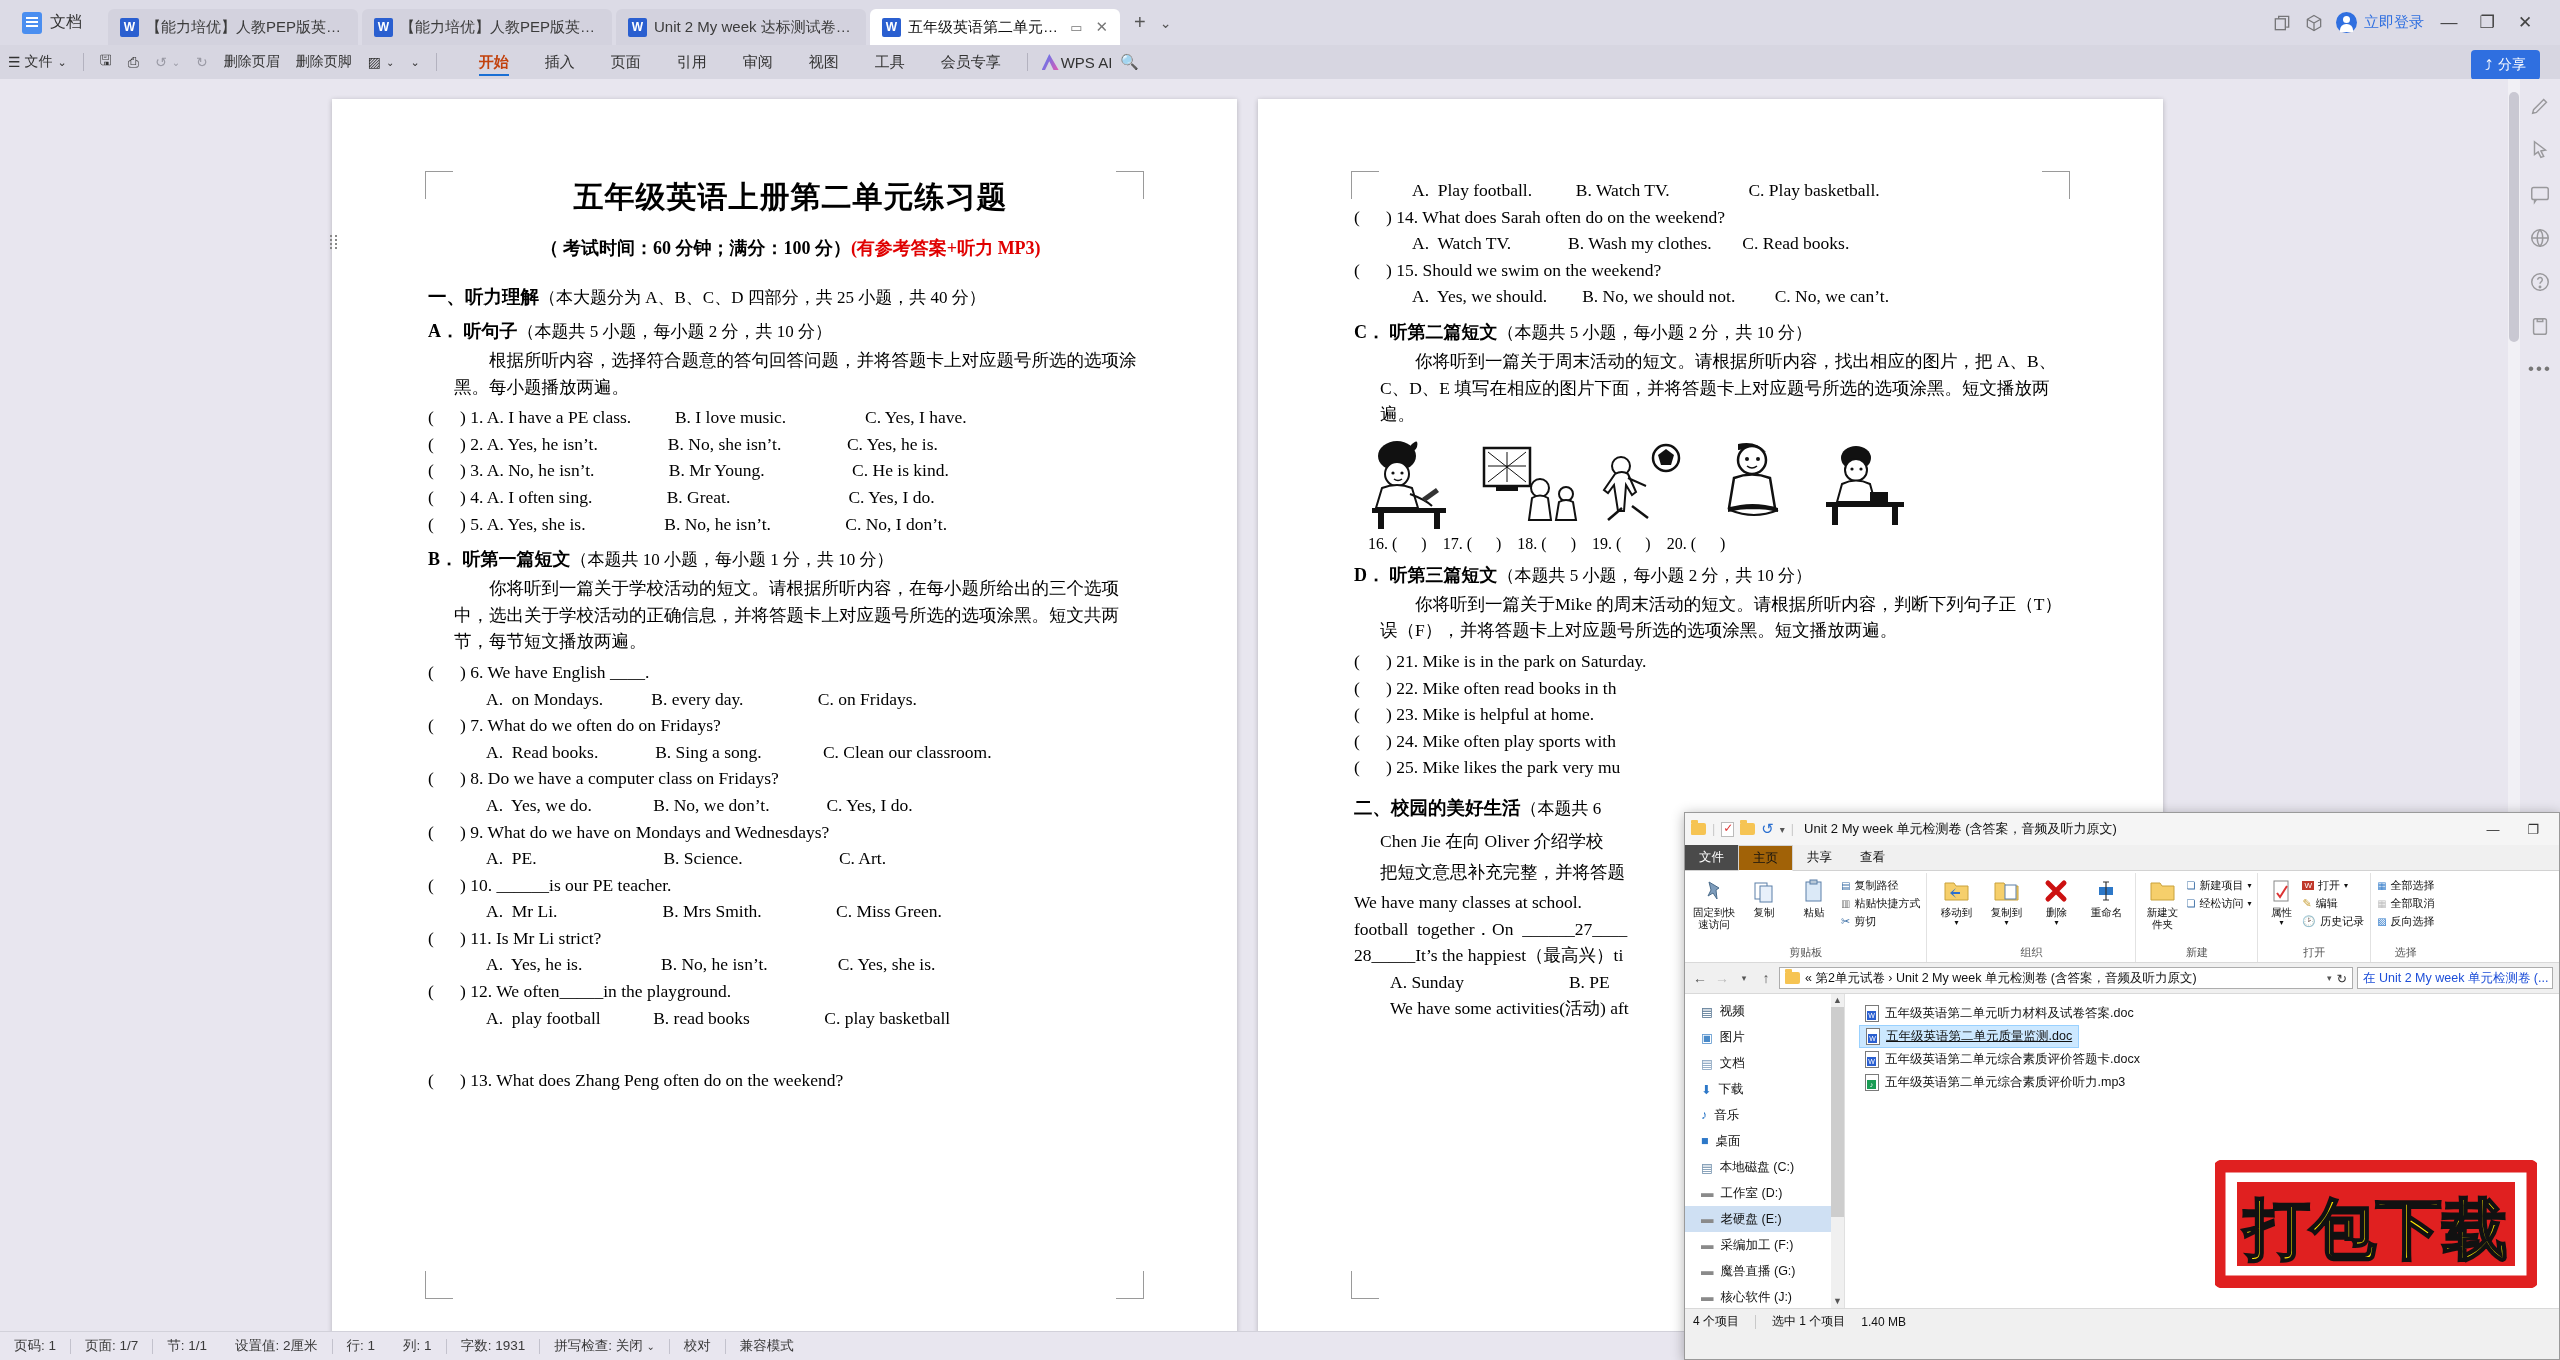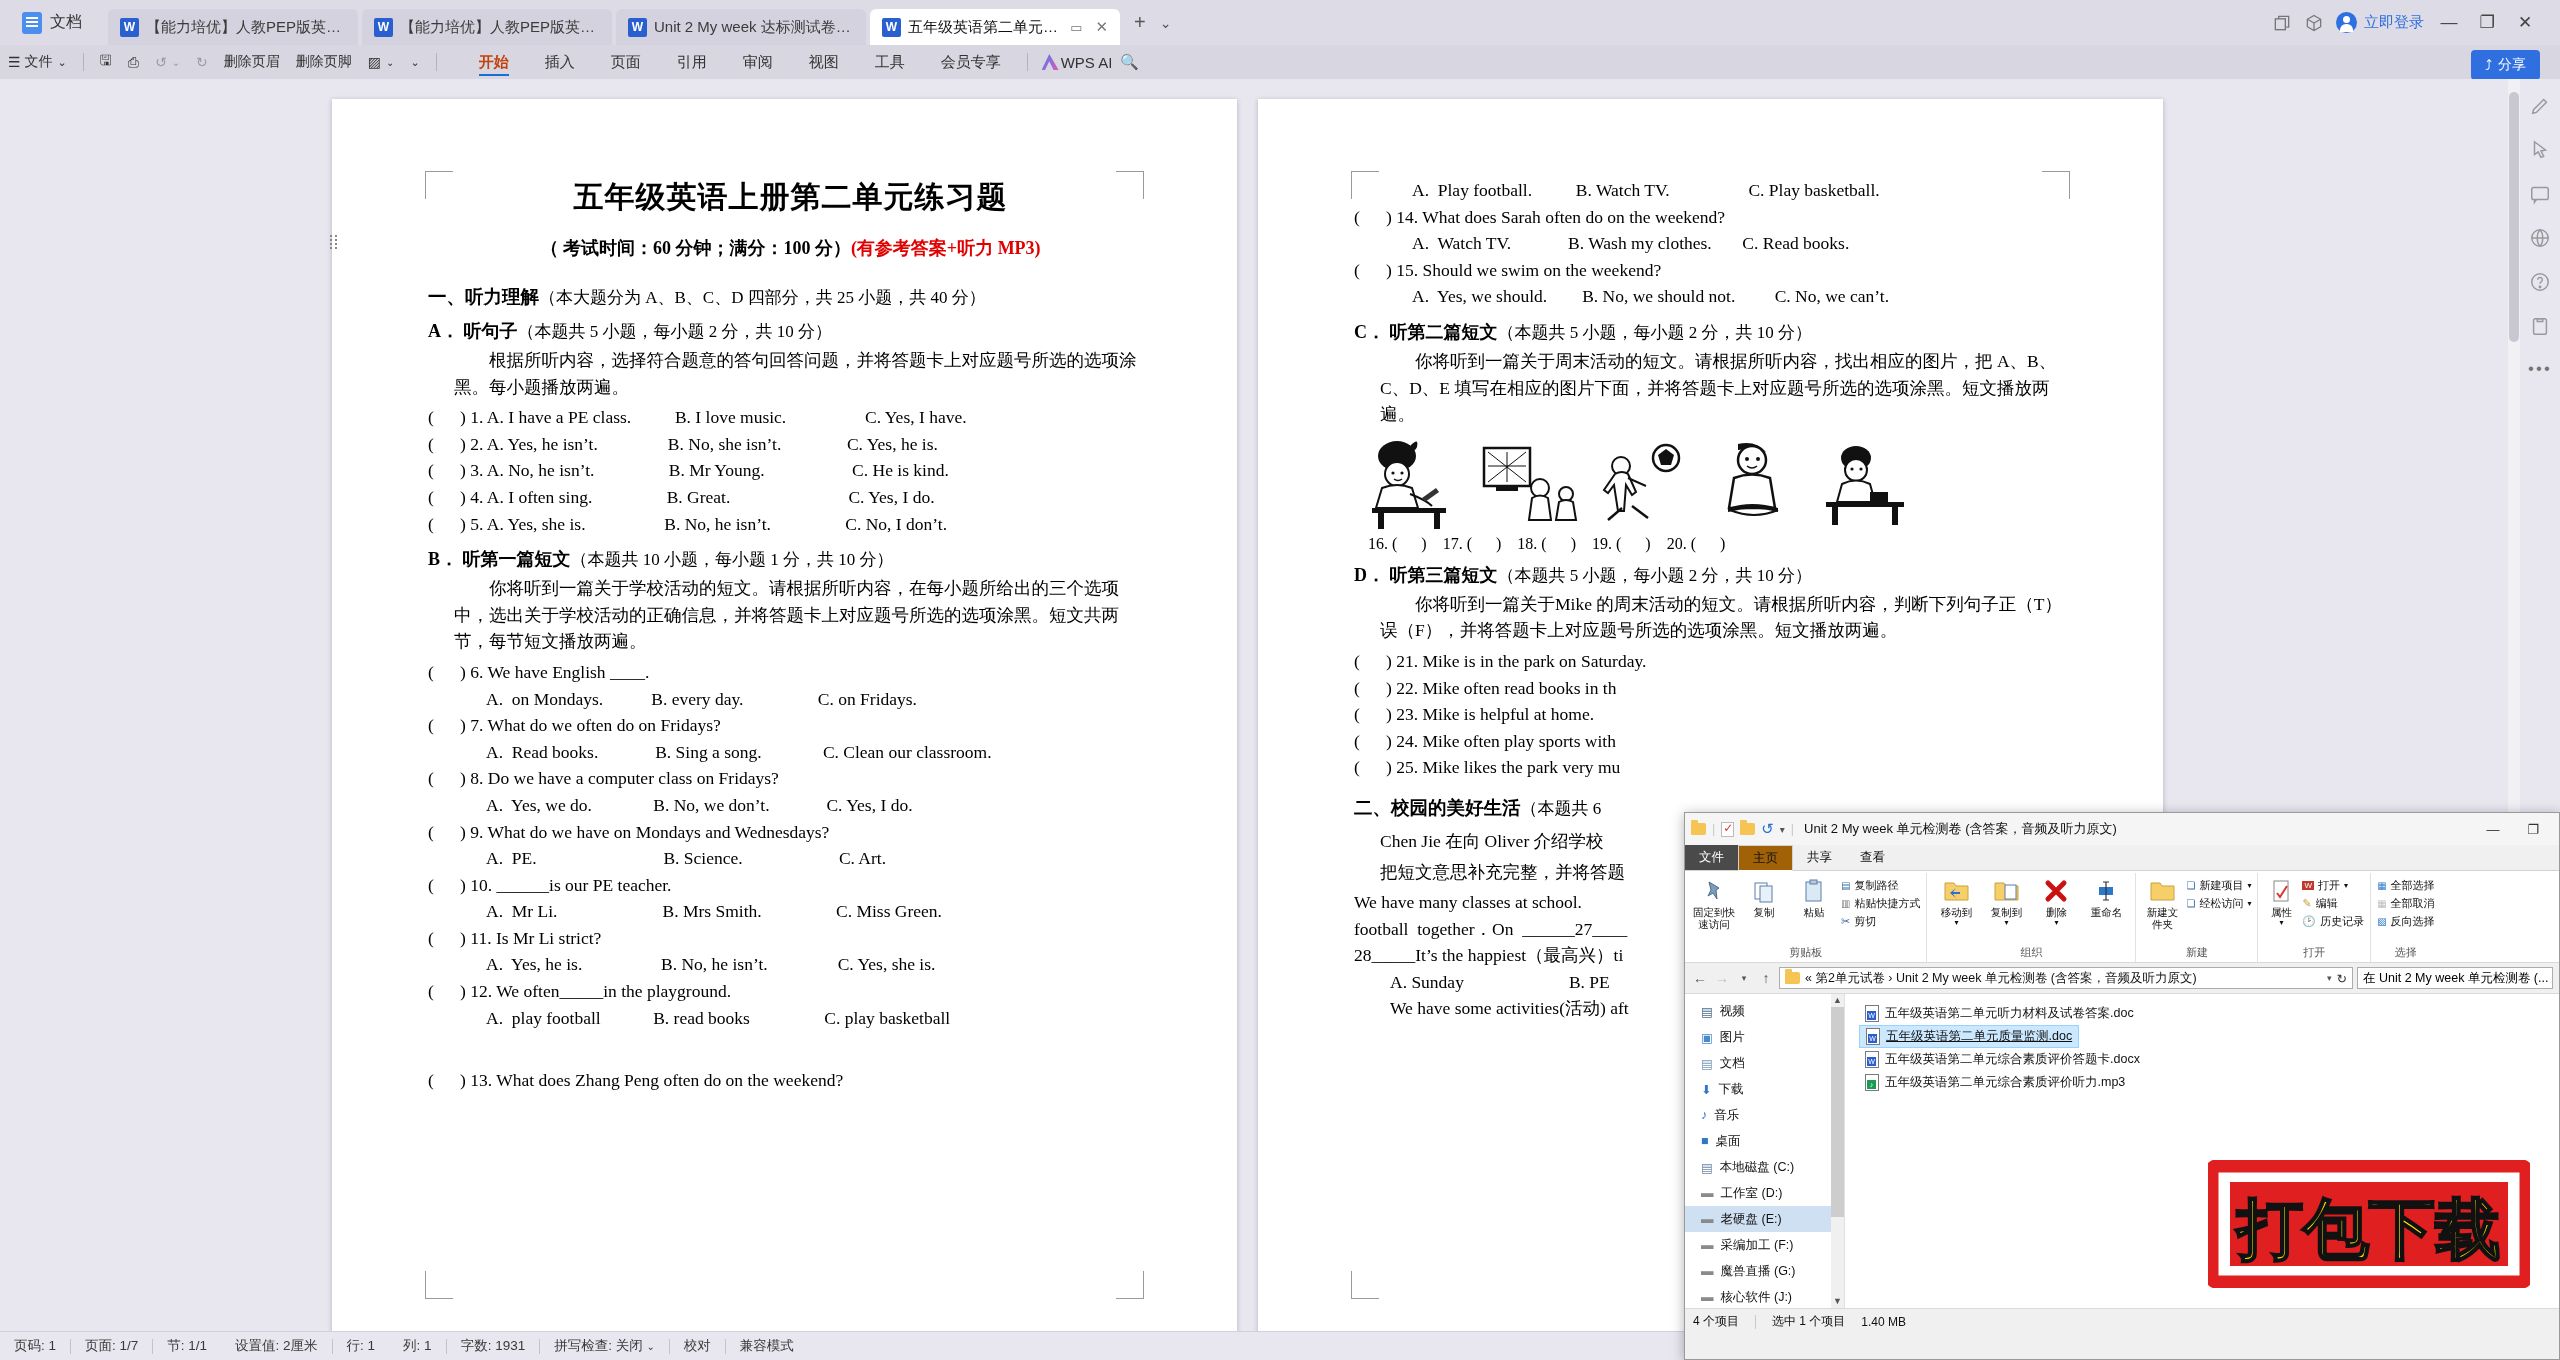--- a/index.html
+++ b/index.html
@@ -147,36 +147,36 @@
   .exgrp .gname{text-align:center;font-size:11px;color:#555;padding-bottom:2px;}
   .bigbtn{display:flex;flex-direction:column;align-items:center;width:46px;font-size:10.5px;color:#111;line-height:1.15;text-align:center;}
   .bigbtn .gi{height:30px;display:flex;align-items:center;justify-content:center;}
   .smcol{display:flex;flex-direction:column;justify-content:center;gap:3px;padding-top:2px;}
   .smbtn{display:flex;align-items:center;gap:4px;font-size:11px;color:#111;white-space:nowrap;}
   #ex-addr{height:30px;display:flex;align-items:center;gap:4px;padding:0 6px;background:#f0f0f0;}
   .navbtn{width:18px;text-align:center;color:#555;font-size:14px;}
   #crumb{flex:1;height:22px;background:#fff;border:1px solid #adadad;display:flex;align-items:center;
     gap:5px;padding:0 5px;font-size:12.5px;overflow:hidden;white-space:nowrap;}
   #srch{width:196px;height:22px;background:#fff;border:1px solid #adadad;display:flex;align-items:center;
-    padding:0 5px;font-size:12.5px;color:#000000;overflow:hidden;white-space:nowrap;}
+    padding:0 5px;font-size:12.5px;color:#1d4ed8;overflow:hidden;white-space:nowrap;}
   #ex-body{display:flex;height:315px;background:#fff;border-top:1px solid #d9d9d9;}
   #ex-nav{width:160px;border-right:1px solid #e0e0e0;overflow:hidden;position:relative;padding-top:4px;}
   .navitem{display:flex;align-items:center;gap:7px;height:26px;padding-left:16px;font-size:12.5px;color:#111;white-space:nowrap;}
   .navitem.sel{background:#cfe0f3;}
   .navsb{position:absolute;right:0;top:0;width:13px;height:100%;background:#f0f0f0;}
   .navsb .up,.navsb .dn{height:13px;text-align:center;font-size:9px;color:#555;line-height:13px;}
   .navsb .thumb{position:absolute;top:13px;width:13px;height:210px;background:#cdcdcd;}
   #ex-list{flex:1;position:relative;padding:8px 0 0 14px;}
   .fileitem{display:flex;align-items:center;gap:6px;height:23px;padding:0 6px;font-size:12.5px;color:#111;width:fit-content;}
   .fileitem.sel{background:#cce8ff;border:1px solid #99d1ff;}
   .fico{width:14px;height:17px;background:#fff;border:1px solid #7a7a7a;position:relative;flex:0 0 auto;}
   .fico em{position:absolute;left:1px;bottom:1px;width:9px;height:9px;background:#2a5fd0;color:#fff;
     font-style:normal;font-size:7px;line-height:9px;text-align:center;}
   .fico.mp3 em{background:#1a9c55;}
-  #stamp{position:absolute;right:29px;bottom:20px;width:322px;height:128px;}
+  #stamp{position:absolute;right:22px;bottom:20px;width:322px;height:128px;}
   #ex-foot{height:26px;background:#f0f0f0;border-top:1px solid #d9d9d9;display:flex;align-items:center;
     font-size:12px;color:#111;padding:12px 8px;gap:0;}
   #ex-foot .fi{padding-right:16px;}
   #ex-foot .vs{width:1px;height:14px;background:#c9c9c9;margin-right:16px;}
 </style>
 </head>
 <body>
 
 <div id="pinkstrip"></div>
 <div id="tabbar">

